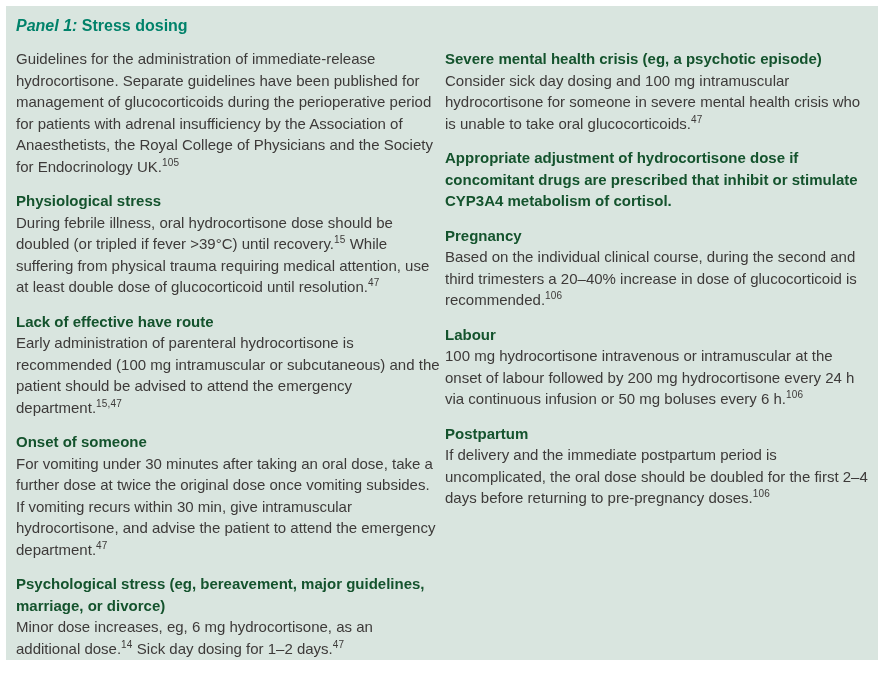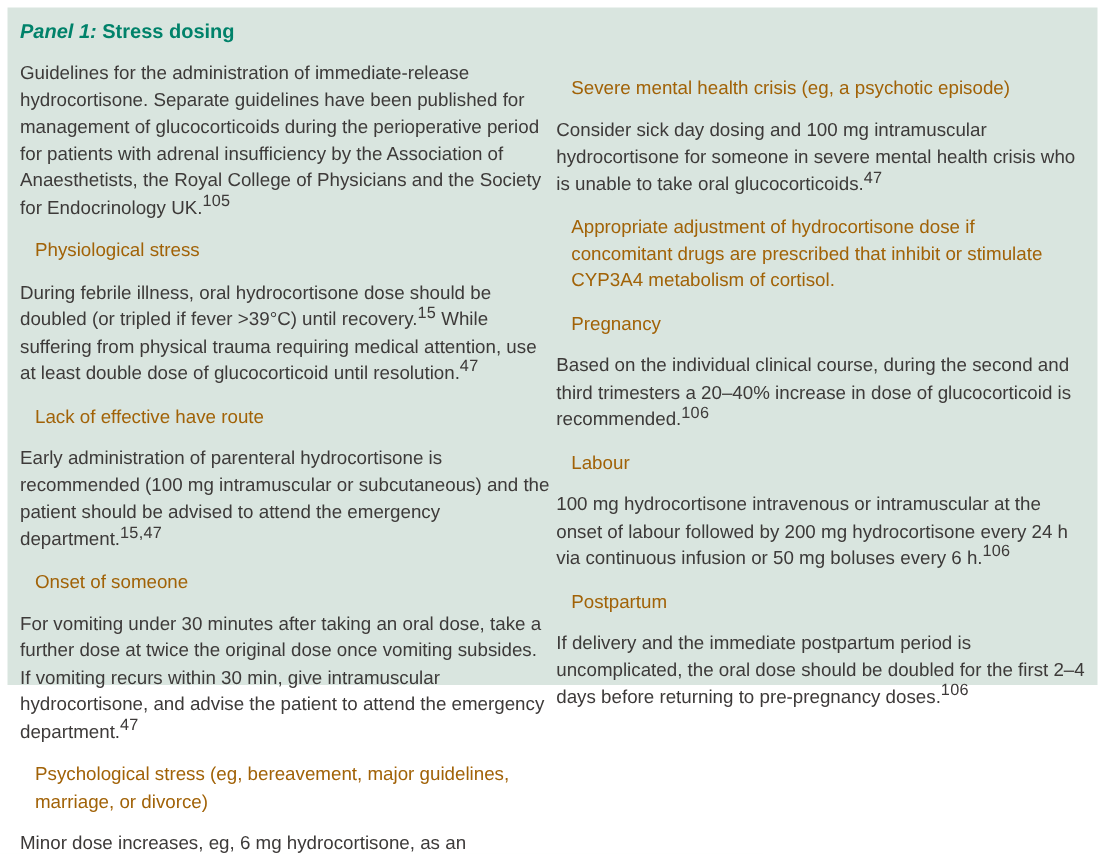--- a/index.html
+++ b/index.html
@@ -13,21 +13,21 @@
     width: 888px;
     height: 683px;
     background: #ffffff;
     overflow: hidden;
   }
   .panel {
     position: absolute;
     left: 6px;
     top: 6px;
     width: 872px;
-    height: 542px;
+    height: 654px;
     box-sizing: border-box;
     background: #d9e5df;
     padding: 9px 8px 12px 10px;
   }
   .panel-title {
     margin: 0;
     font-size: 16px;
     line-height: 22px;
     font-weight: bold;
     color: #00826a;
@@ -42,35 +42,35 @@
     margin-top: 11px;
   }
   .col {
     flex: 1 1 0;
     min-width: 0;
   }
   .section + .section {
     margin-top: 13px;
   }
   .heading {
-    margin: 12px;
+    margin: 0;
     font-size: 15px;
     line-height: 21.5px;
-    font-weight: normal;
-    color: #a16207;
+    font-weight: bold;
+    color: #14532d;
   }
   .body {
     margin: 0;
     font-size: 15px;
     line-height: 21.5px;
     font-weight: normal;
     color: #3d3a39;
   }
   .body sup {
-    font-size: 13px;
+    font-size: 10px;
     line-height: 0;
     vertical-align: super;
     letter-spacing: 0.2px;
   }
 </style>
 </head>
 <body>
 
 <div class="page">
   <div class="panel">

